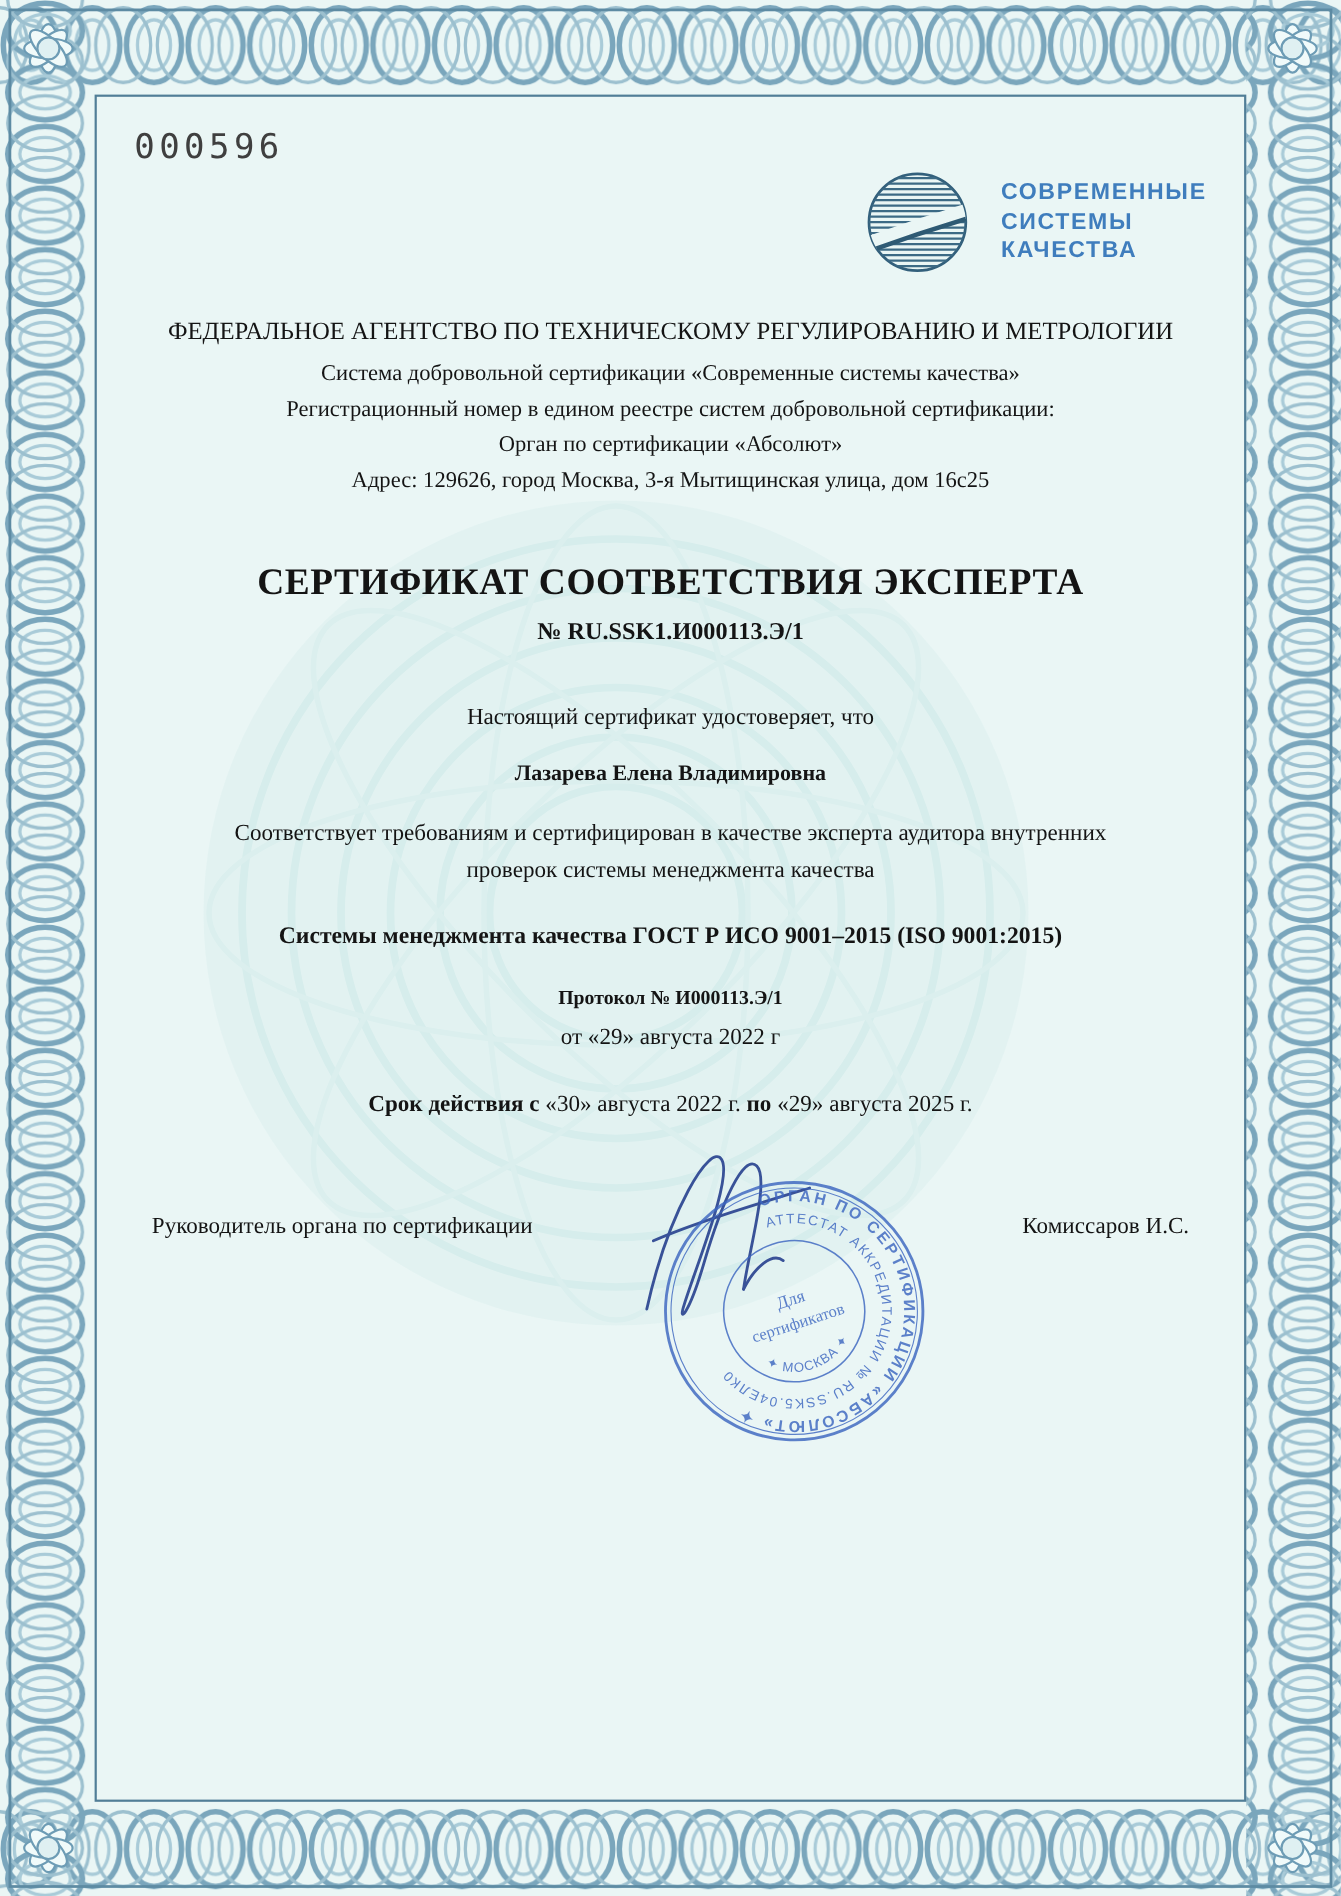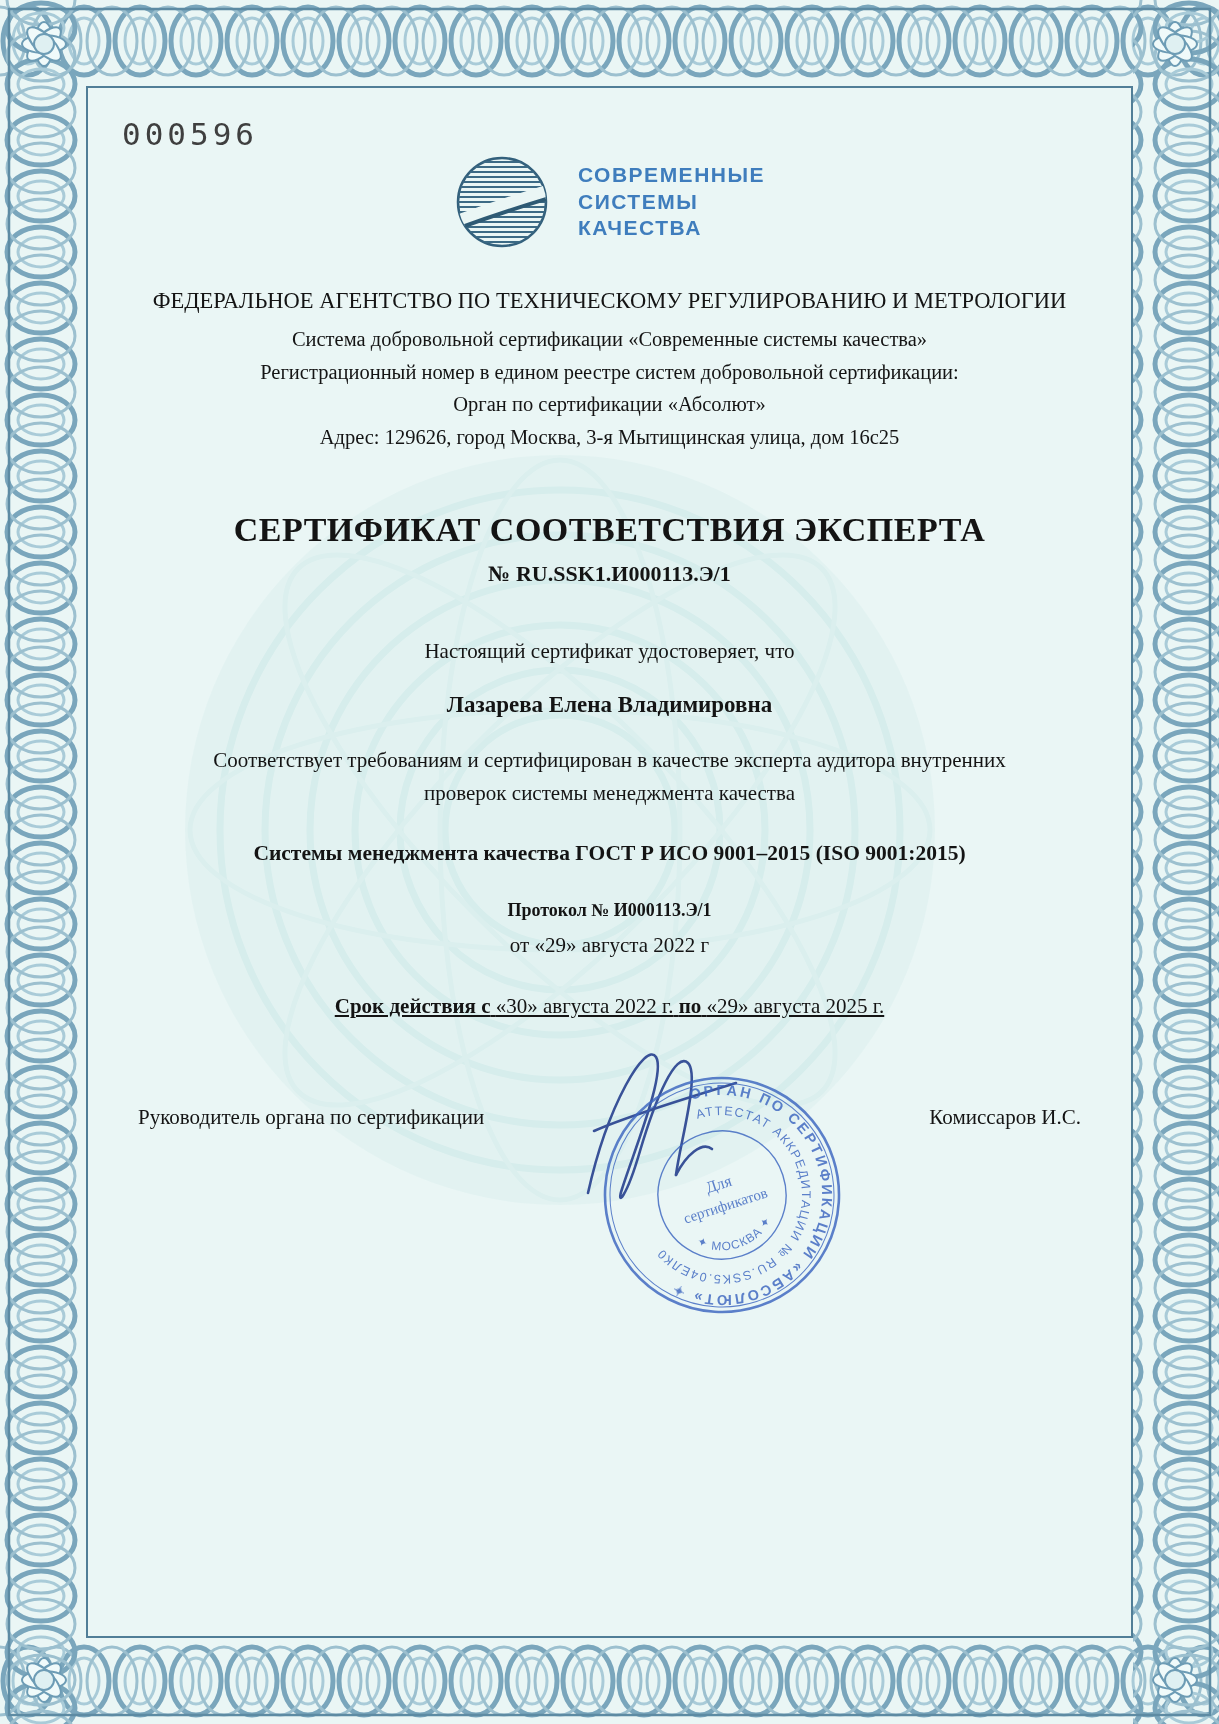--- a/index.html
+++ b/index.html
@@ -21,54 +21,54 @@
   .serial{
     text-align:left;
     padding-right:128px;
     font-family:"DejaVu Sans Mono", monospace;
     font-size:31px;
     letter-spacing:4px;
     color:#3f3f3f;
     margin-top:4px;
   }
   .logo-row{
-    display:flex;justify-content:center;align-items:center;
+    display:flex;justify-content:flex-end;align-items:center;
     gap:28px;margin-top:2px;
   }
   .logo-text{
     text-align:left;
     font-family:"Liberation Sans", sans-serif;
     font-weight:bold;
     font-size:21px;
     line-height:1.28;
     letter-spacing:1.5px;
     color:#3f7dbd;
   }
   .header-block{margin-top:34px;line-height:1.5;}
   .agency{font-size:22.5px;margin-bottom:6px;}
   .hline{font-size:20.5px;margin:2px 0;}
   .cert-title{
     margin-top:58px;
     font-size:34px;font-weight:bold;letter-spacing:.5px;
   }
   .cert-number{margin-top:12px;font-size:22px;font-weight:bold;}
   .certifies{margin-top:52px;font-size:21px;}
-  .holder{margin-top:28px;font-size:23px;font-weight:bold;}
+  .holder{margin-top:28px;font-size:20px;font-weight:bold;}
   .statement{
     margin:26px auto 0 auto;max-width:870px;
     font-size:21px;line-height:1.6;
   }
   .standard{margin-top:30px;font-size:21.5px;font-weight:bold;}
   .basis{
     margin:40px auto 0 auto;max-width:930px;
     font-size:21px;line-height:1.6;
   }
   .protocol{margin-top:34px;font-size:18px;font-weight:bold;}
   .protocol-date{margin-top:12px;font-size:21px;}
-  .validity{margin-top:36px;font-size:21px;text-decoration:underline;}
+  .validity{margin-top:36px;font-size:21px;}
   .validity b{font-weight:bold;}
   .sig-area{
     position:relative;margin-top:18px;height:340px;text-align:center;
   }
   .sig-label{position:absolute;left:16px;top:68px;font-size:21px;}
   .sig-name{position:absolute;right:16px;top:68px;font-size:21px;}
   .sig-squiggle{position:absolute;left:438px;top:-14px;}
   .stamp-wrap{position:absolute;left:470px;top:28px;}
 </style>
 </head>

